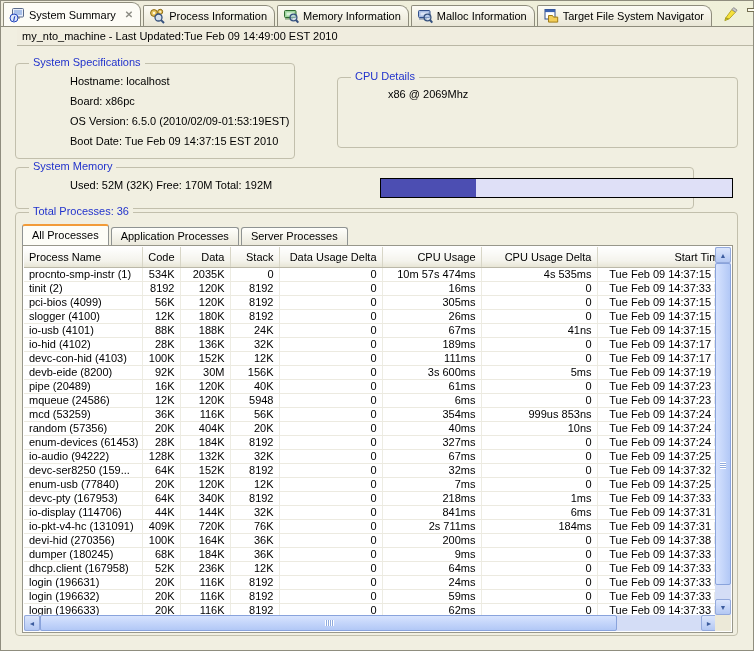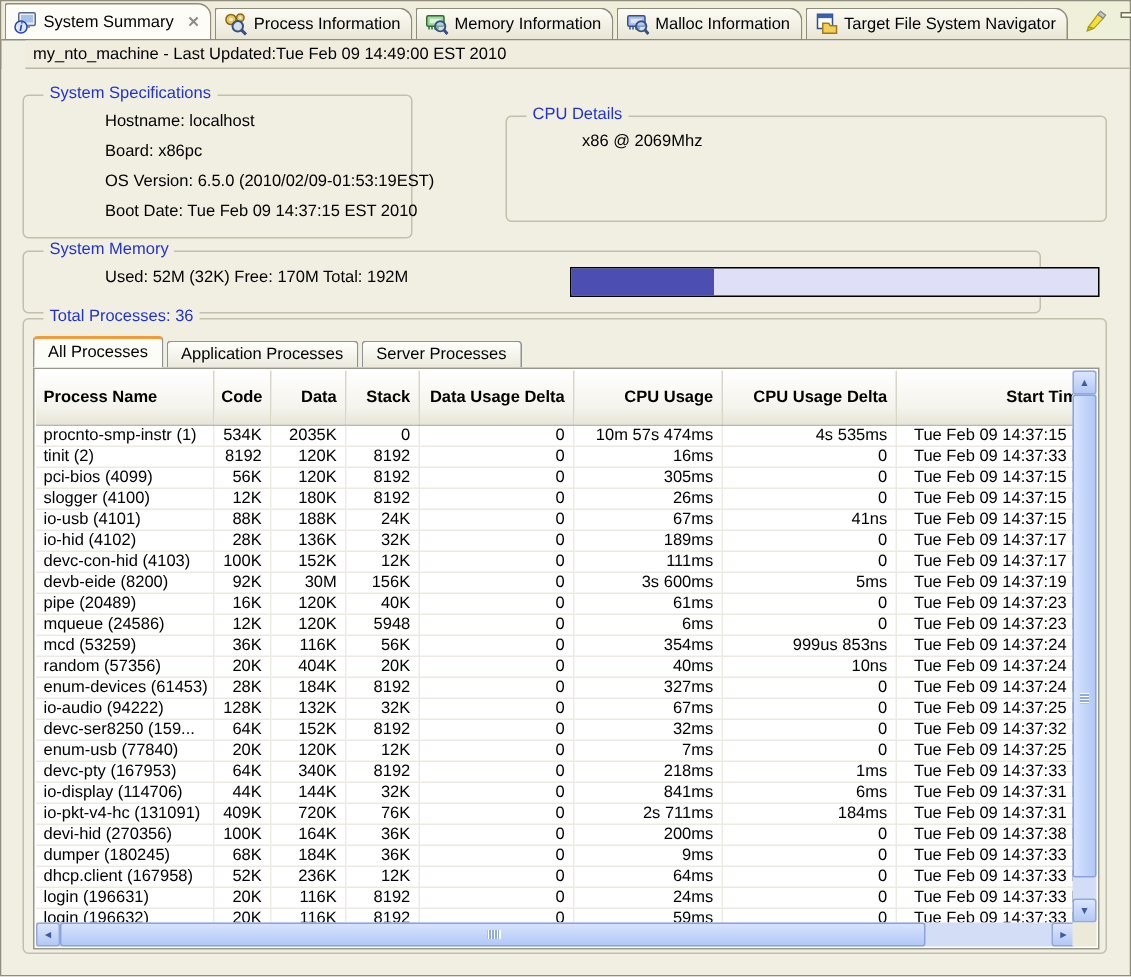--- a/index.html
+++ b/index.html
@@ -37,21 +37,21 @@
     background:#f0eddf; border-bottom:1px solid #bab7a5;
     line-height:18px; padding-left:5px;margin-left:16px;
   }
 
   
   .content { position:absolute; top:45px; left:0; right:0; bottom:0; background:#f1efe1; }
   .group { position:absolute; border:1px solid #c2bfac; border-radius:4px; }
   .gtitle { position:absolute; top:-8px; left:13px; background:#f1efe1; padding:0 4px; color:#2233cc; white-space:nowrap; }
   .gline { position:absolute; left:14px; white-space:nowrap;margin-left:40px; }
 
-  .sysspec { left:14px; top:17px; width:260px; height:96px; }
+  .sysspec { left:14px; top:17px; width:280px; height:96px; }
   .cpu     { left:336px; top:31px; width:401px; height:71px;padding-left:28px; }
   .mem     { left:14px; top:121px; width:679px; height:42px; }
   .procs   { left:14px; top:166px; width:723px; height:424px; }
 
   .membar { position:absolute; left:364px; top:10px; width:353px; height:20px; border:1px solid #000; background:#dfe0f7; }
   .memfill { height:100%; background:#4c4eb2; }
 
   
   .ptabs { position:absolute; top:11px; left:6px; display:flex; align-items:flex-end; }
   .ptab {
@@ -62,21 +62,21 @@
   .ptab.active {
     height:21px; line-height:19px; background:#fdfdf7;
     border-top:2px solid #f29b38; position:relative; z-index:3;
   }
 
   
   .tframe { position:absolute; left:6px; top:32px; width:711px; height:388px; background:#fff; border:1px solid #98978b; }
   .tviewport { position:absolute; left:1px; top:1px; width:693px; height:368px; overflow:hidden; background:#fff; }
   table.ptable { border-collapse:collapse; table-layout:fixed; width:706px; }
   .ptable th {
-    height:36px; font-weight:bold; text-align:left; padding:0 5px; white-space:nowrap; overflow:hidden;
+    height:20px; font-weight:normal; text-align:left; padding:0 5px; white-space:nowrap; overflow:hidden;
     background:linear-gradient(#ffffff,#f4f3ec 70%,#e7e5d5);
     border-right:1px solid #d8d6c7; border-bottom:1px solid #bbb8a8;
   }
   .ptable td {
     height:14px; line-height:13px; padding:0 5px; white-space:nowrap; overflow:hidden; background:#fff;
     border-right:1px solid #edece3; border-bottom:1px solid #eceae0;
   }
   .ptable th:nth-child(n+2):nth-child(-n+7),
   .ptable td:nth-child(n+2):nth-child(-n+7) { text-align:right; }
   .ptable th:nth-child(8), .ptable td:nth-child(8) { text-align:right;margin-top:23px; }

